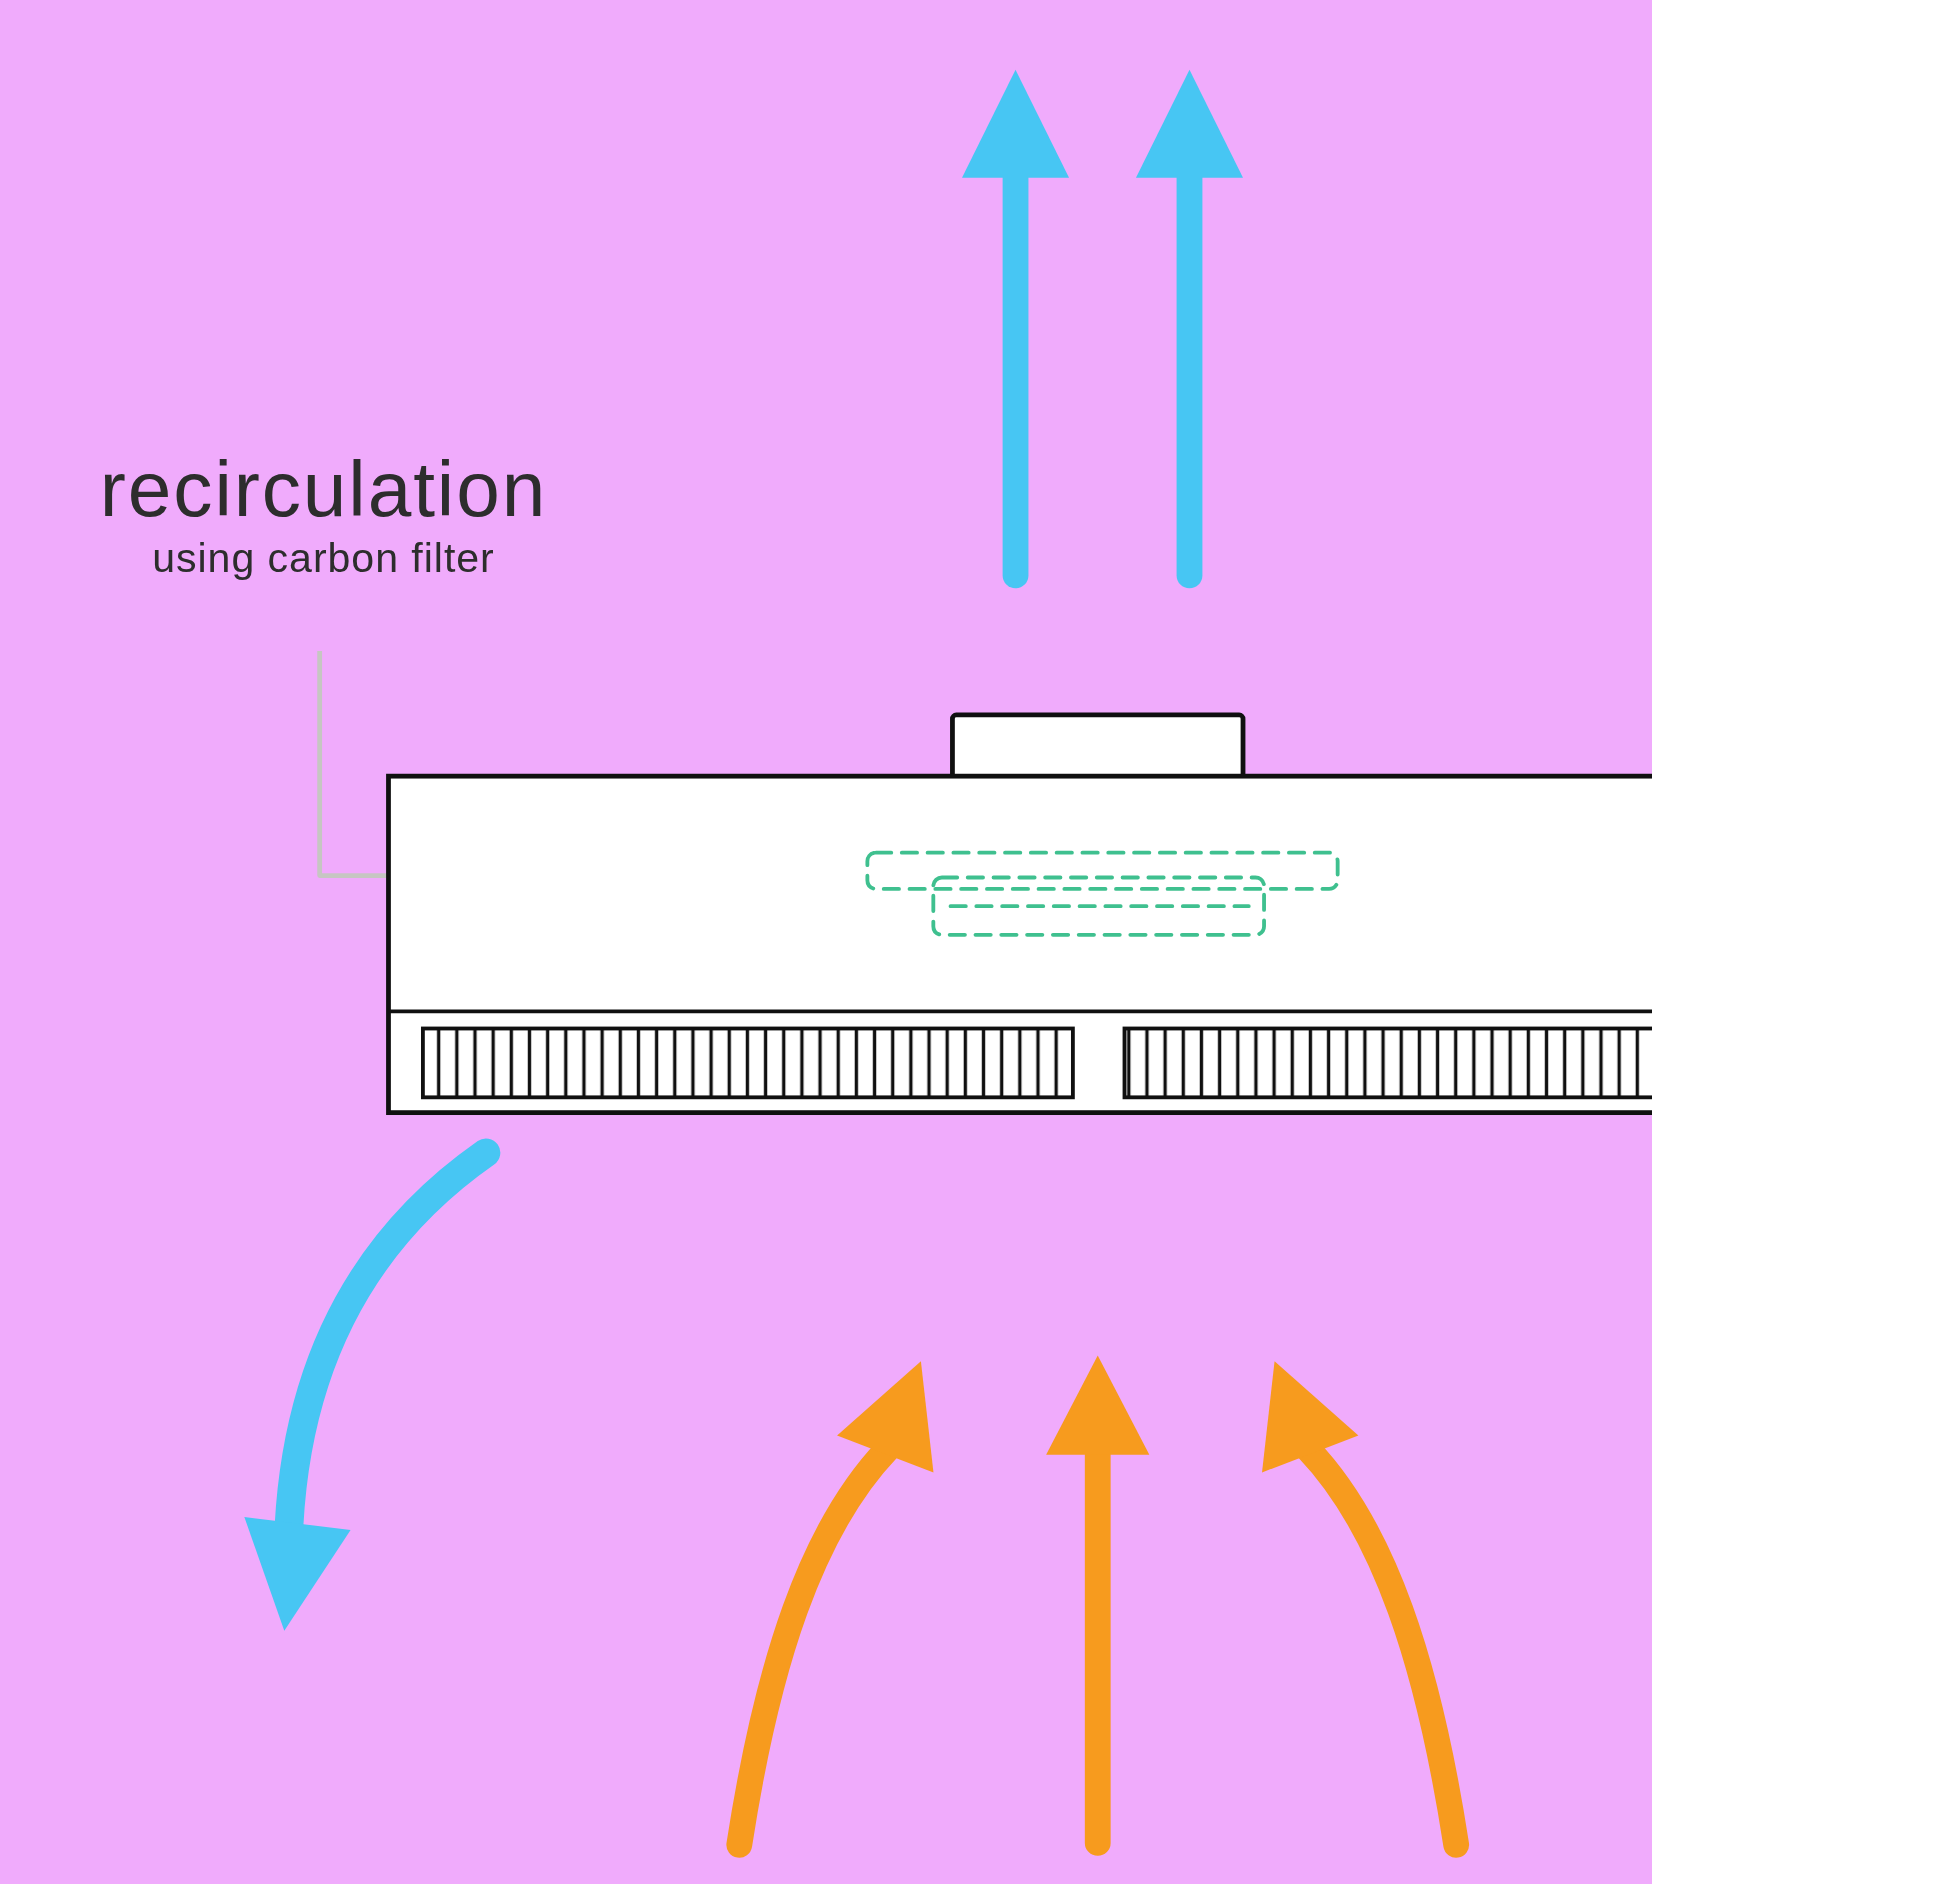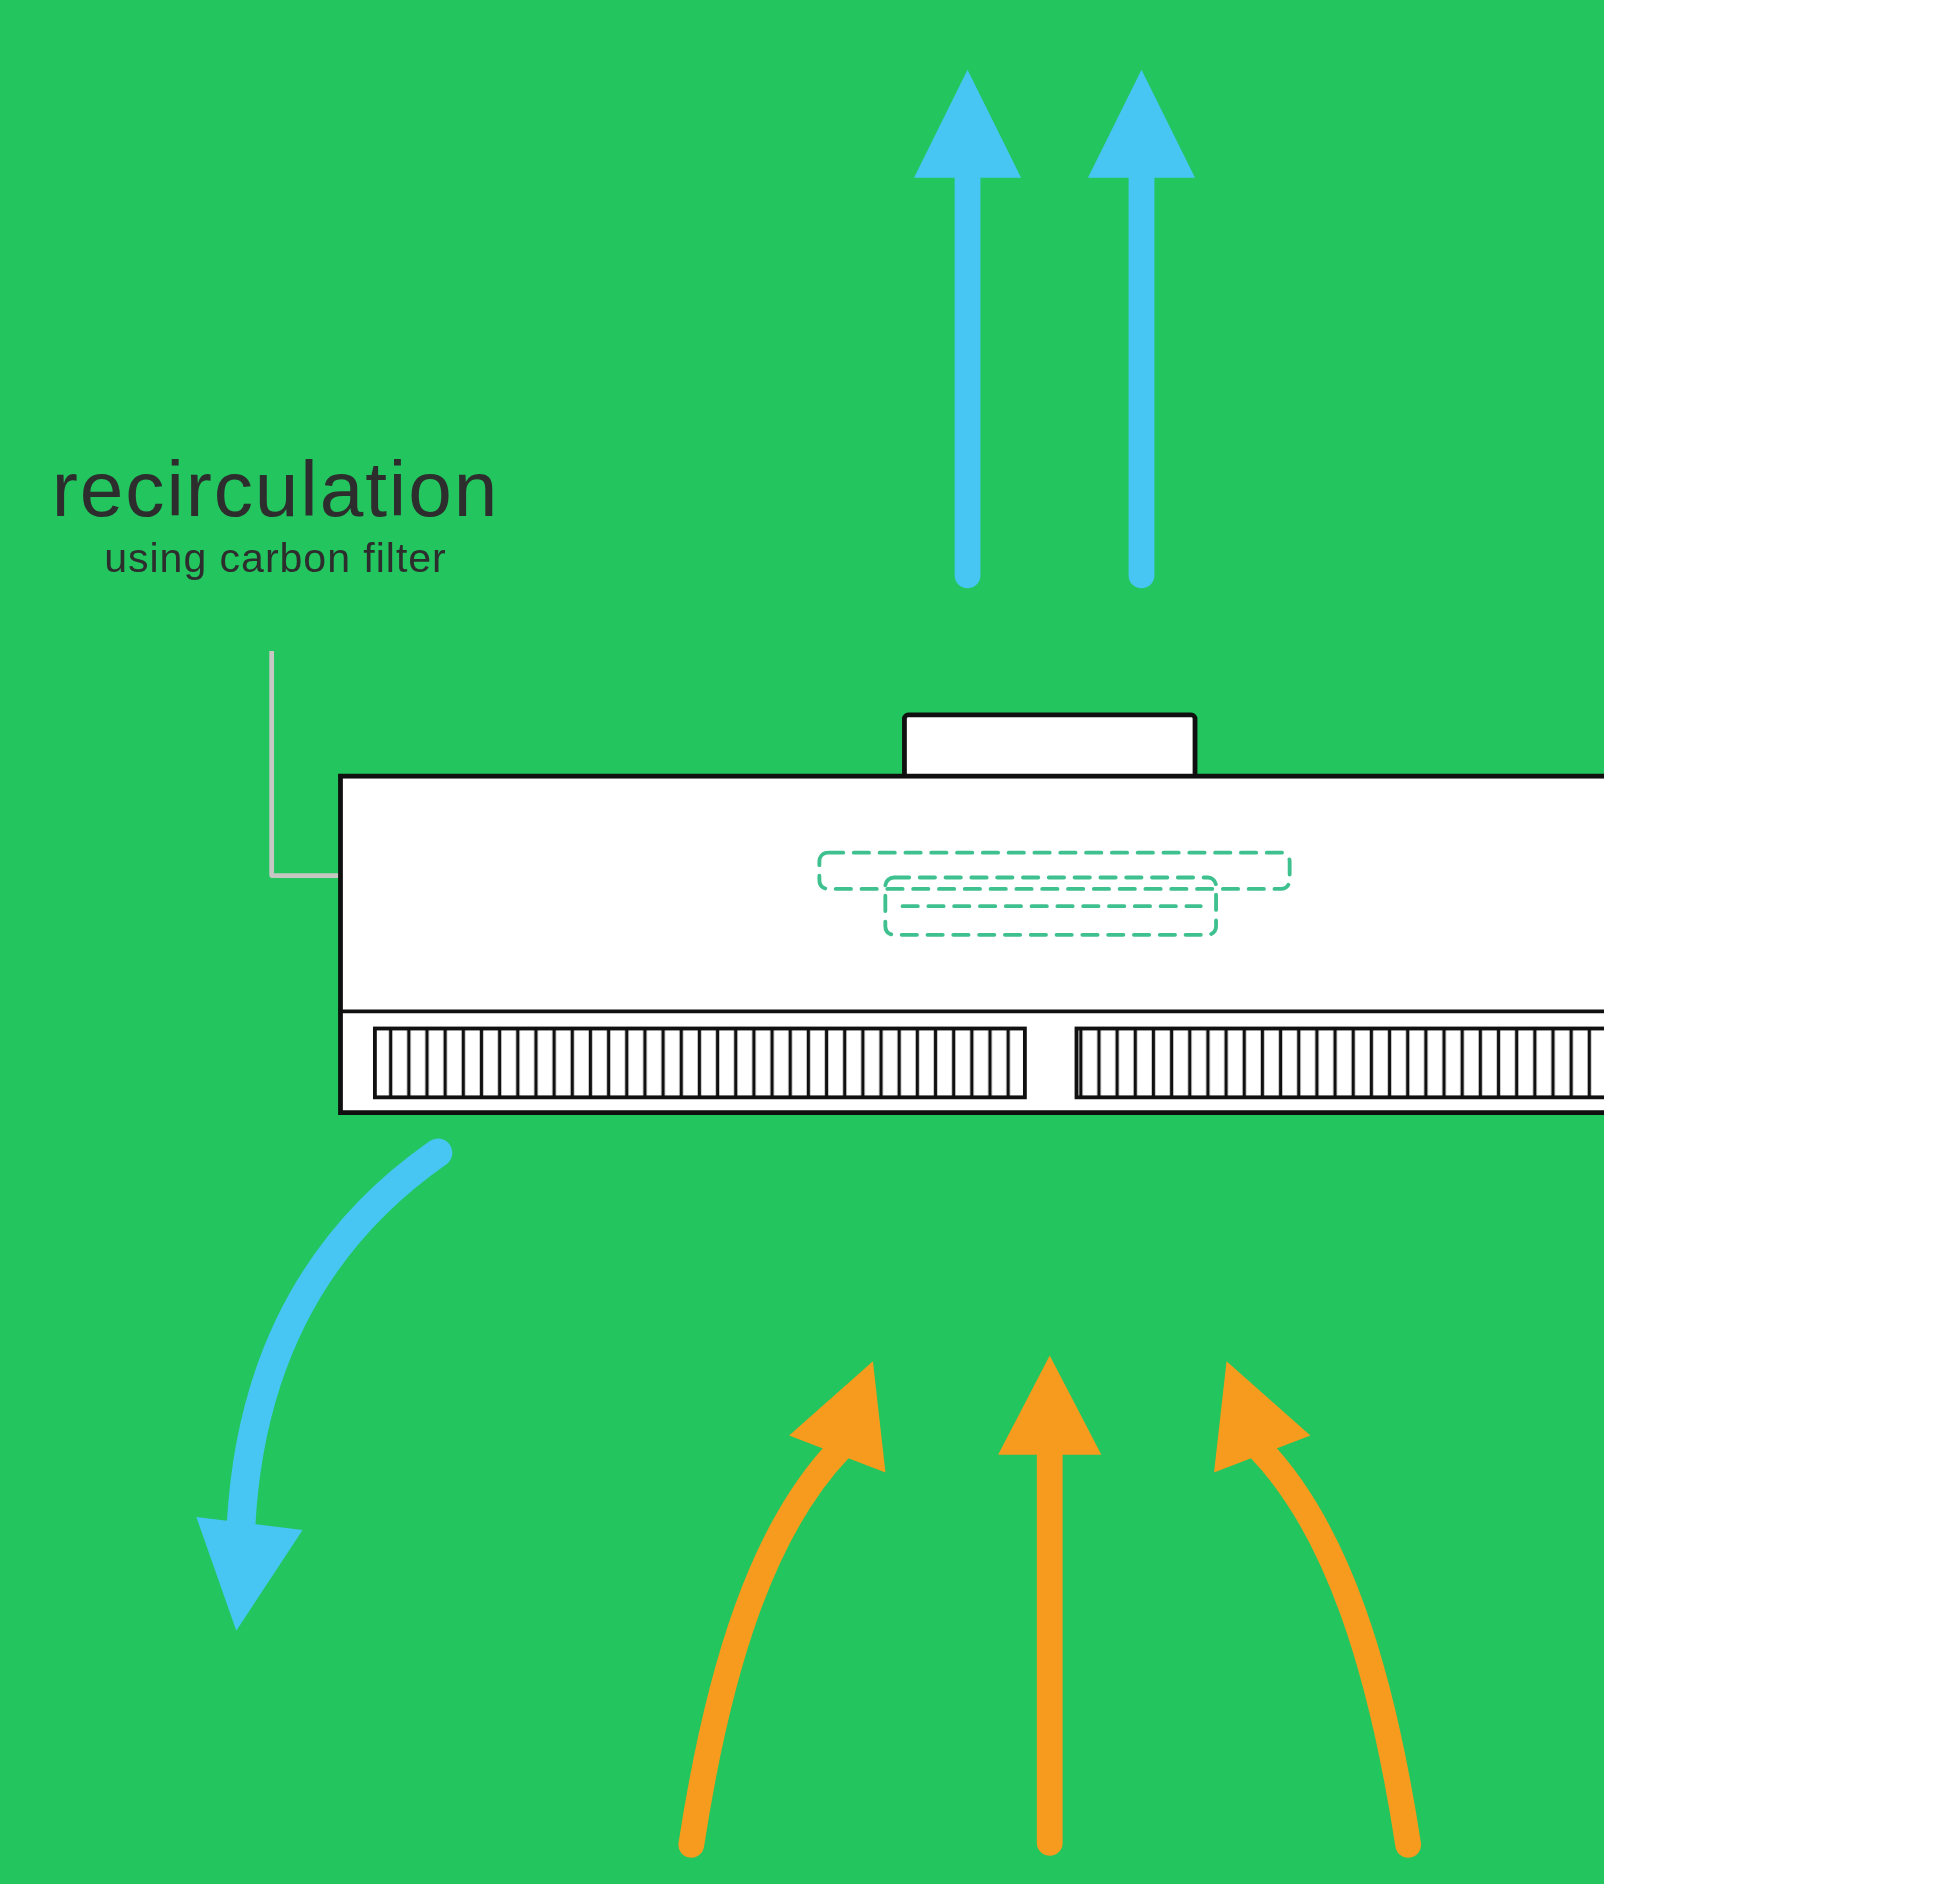--- a/index.html
+++ b/index.html
@@ -4,22 +4,23 @@
 <style>
   html, body {
     margin: 0;
     padding: 0;
     background: #ffffff;
   }
   .canvas {
     position: relative;
     width: 1604px;
     height: 1884px;
-    background: #22c55e;
+    background: #f0abfc;
     overflow: hidden;
+    padding-left: 48px;
   }
   svg { display: block; }
   .heading {
     font-family: "Liberation Sans", sans-serif;
     font-weight: 500;
     letter-spacing: 2px;
   }
   .subheading {
     font-family: "Liberation Sans", sans-serif;
     font-weight: 400;

